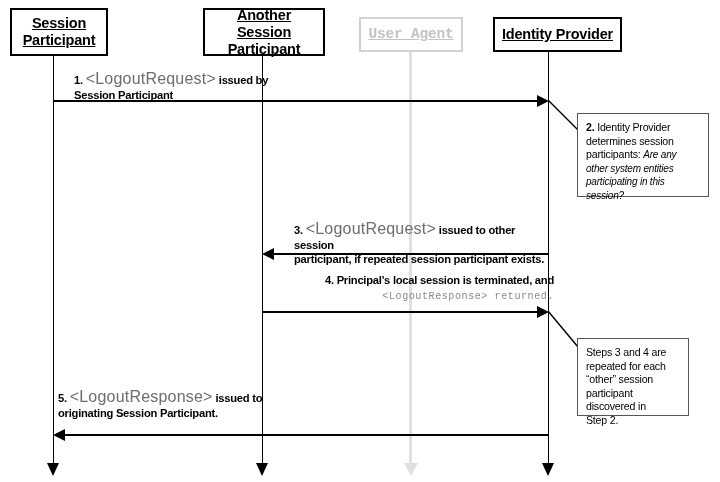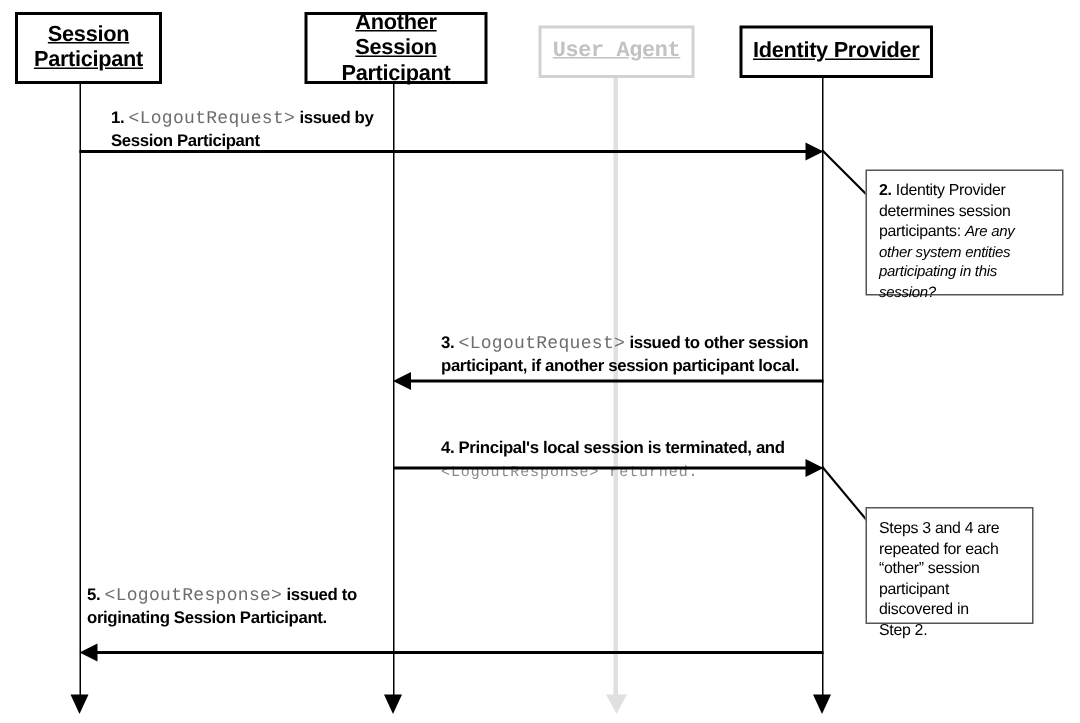--- a/index.html
+++ b/index.html
@@ -93,22 +93,22 @@
     position: absolute;
     font-size: 11.2px;
     line-height: 14.5px;
     color: #000000;
     letter-spacing: -0.25px;
   }
   .msg-label b {
     font-weight: bold;
   }
   .mono {
-    font-family: Liberation Mono, monospace;
-    font-size: 12px;
+    font-family: Liberation Sans, sans-serif;
+    font-size: 16px;
     color: #6d6d6d;
     letter-spacing: 0.2px;
   }
   .mono-dark {
     font-family: "Liberation Mono", monospace;
     font-size: 10px;
     color: #8a8a8a;
     letter-spacing: 0.6px;
   }
 
@@ -177,26 +177,26 @@
     <path d="M 0 0 L 30 30" stroke="#000000" stroke-width="1.4" fill="none"></path>
   </svg>
 
   <div class="note-box" style="left:577px; top:113px; width:132px; height:84px;">
     <b>2.</b><span> Identity Provider determines session participants: </span><i>Are any other system entities participating in this session?</i>
   </div>
 
   <div class="msg-label" style="left:294px; top:222px; width:260px;">
     <b>3.</b>
     <span class="mono">&lt;LogoutRequest&gt;</span><b> issued to other session</b><br>
-    <b>participant, if another session participant local.</b>
+    <b>participant, if repeated session participant exists.</b>
   </div>
   <div class="msg-line" style="left:272px; top:253px; width:277px;"></div>
   <div class="arrowhead left" style="left:262px; top:248px;"></div>
 
-  <div class="msg-label" style="left:294px; top:292px; width:260px;">
+  <div class="msg-label" style="left:294px; top:273px; width:260px;text-align:right;">
     <b>4.</b><b> Principal's local session is terminated, and</b><br>
     <span class="mono-dark">&lt;LogoutResponse&gt; returned.</span>
   </div>
   <div class="msg-line" style="left:262px; top:311px; width:281px;"></div>
   <div class="arrowhead right" style="left:537px; top:306px;"></div>
 
   <svg class="connector" style="left:548px; top:311px; width:36px; height:40px;" viewBox="0 0 36 40" xmlns="http://www.w3.org/2000/svg">
     <path d="M 0 0 L 30 36" stroke="#000000" stroke-width="1.4" fill="none"></path>
   </svg>
 

